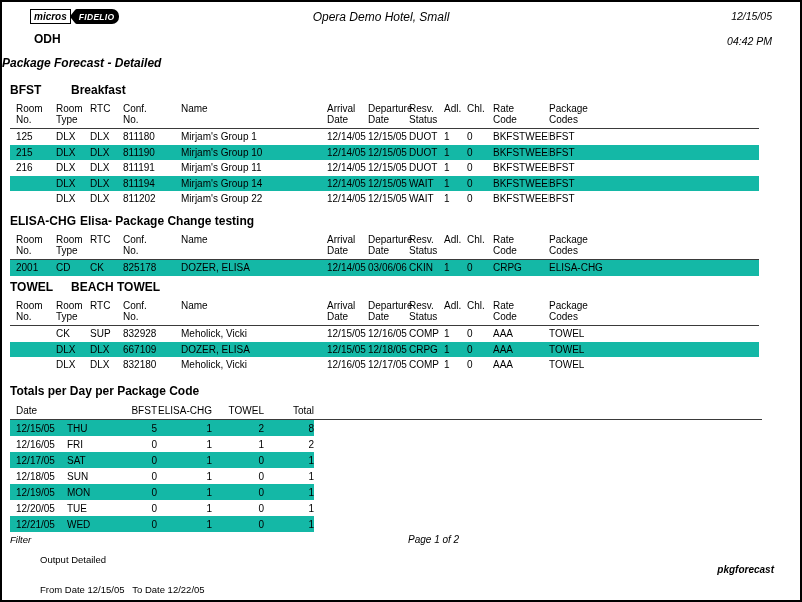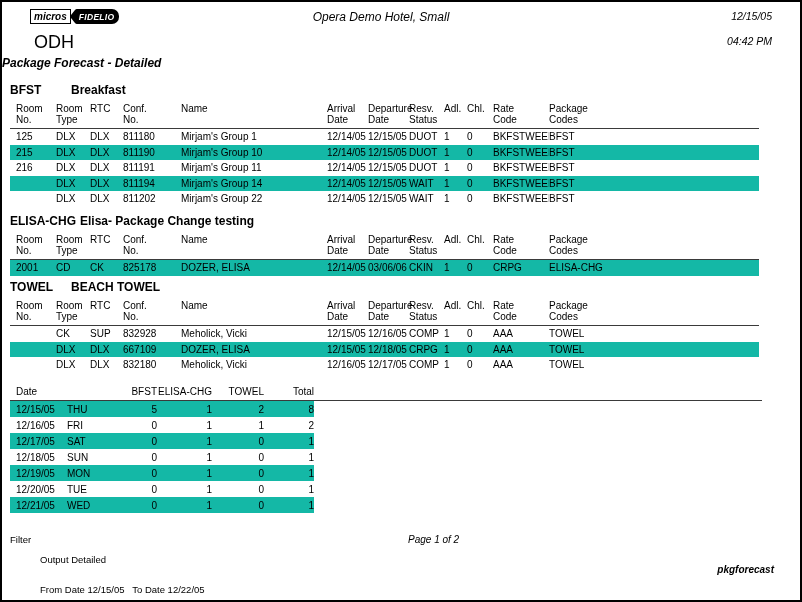--- a/index.html
+++ b/index.html
@@ -19,21 +19,21 @@
 
   
   .logo { position: absolute; left: 28px; top: 7px; display: flex; align-items: stretch; font-style: italic; font-weight: bold; }
   .logo-micros { border: 1px solid #000; background: #fff; color: #000; font-size: 10px; padding: 1px 3px 1px 3px; }
   .logo-fidelio {
     background: #000; color: #fff; font-size: 8.5px; letter-spacing: .3px;
     display: flex; align-items: center; padding: 1px 5px 1px 9px; margin-left: -1px;
     clip-path: polygon(6px 0, 100% 0, 100% 100%, 6px 100%, 0 50%);
     border-radius: 7px;
   }
-  .odh { position: absolute; left: 32px; top: 30px; font-size: 18px; font-weight: normal; }
+  .odh { position: absolute; left: 32px; top: 30px; font-size: 12px; font-weight: bold; }
   .hotel-name { position: absolute; left: 0; right: 40px; top: 8px; text-align: center; font-style: italic; font-size: 12px; }
   .hdr-date { position: absolute; right: 28px; top: 8px; font-style: italic; font-size: 10.5px; }
   .hdr-time { position: absolute; right: 28px; top: 33px; font-style: italic; font-size: 10.5px; }
   .report-title { position: absolute; left: 0; right: 40px; top: 54px; text-align: left; font-style: italic; font-weight: bold; font-size: 12px; }
 
   
   .section { position: absolute; left: 8px; width: 749px; }
   .sec-head { font-weight: bold; font-size: 12px; line-height: 13px; margin-bottom: 7px; }
   .sec-code { display: inline-block; min-width: 57px; margin-right: 4px; }
   table.detail { border-collapse: collapse; table-layout: fixed; width: 749px; }
@@ -54,21 +54,21 @@
   .totals-title { font-weight: bold; font-size: 12px; line-height: 13px; margin-bottom: 6px; }
   .totals-headwrap { width: 752px; border-bottom: 1.5px solid #3a3a3a; }
   table.ttable { border-collapse: collapse; table-layout: fixed; width: 304px; }
   .ttable th { font-weight: normal; font-size: 10px; text-align: left; padding: 1px 0 3px 0; }
   .ttable td { font-size: 10px; line-height: 11px; padding: 2.5px 0; }
   .ttable th:first-child, .ttable td:first-child { padding-left: 6px; }
   .ttable .num { text-align: right; }
 
   
   .footer { position: absolute; left: 8px; right: 8px; top: 532px; font-size: 9.5px; line-height: 10px; }
-  .footer-filter-label { position: absolute; left: 0; top: 1px; }
+  .footer-filter-label { position: absolute; left: 0; top: 1px; font-style: italic; }
   .footer-lines { position: absolute; left: 30px; top: 1px; white-space: pre; }
   .footer-page { position: absolute; left: 398px; top: 1px; font-style: italic; font-size: 10px; }
   .footer-code { position: absolute; right: 18px; top: 1px; font-style: italic; font-weight: bold; font-size: 10px; margin-top: 30px; }
 </style>
 </head>
 <body>
 
 <div class="page">
 
   <div class="logo">
@@ -345,20 +345,21 @@
             <td>1</td>
             <td>0</td>
             <td>AAA</td>
             <td>TOWEL</td>
           </tr>
       </tbody>
     </table>
   </div>
 
   <div class="totals">
+    <div class="totals-title">Totals per Day per Package Code</div>
     <div class="totals-headwrap">
       <table class="ttable">
         <colgroup>
             <col style="width:57px">
             <col style="width:50px">
             <col style="width:40px">
             <col style="width:55px">
             <col style="width:52px">
             <col style="width:50px">
           </colgroup>

